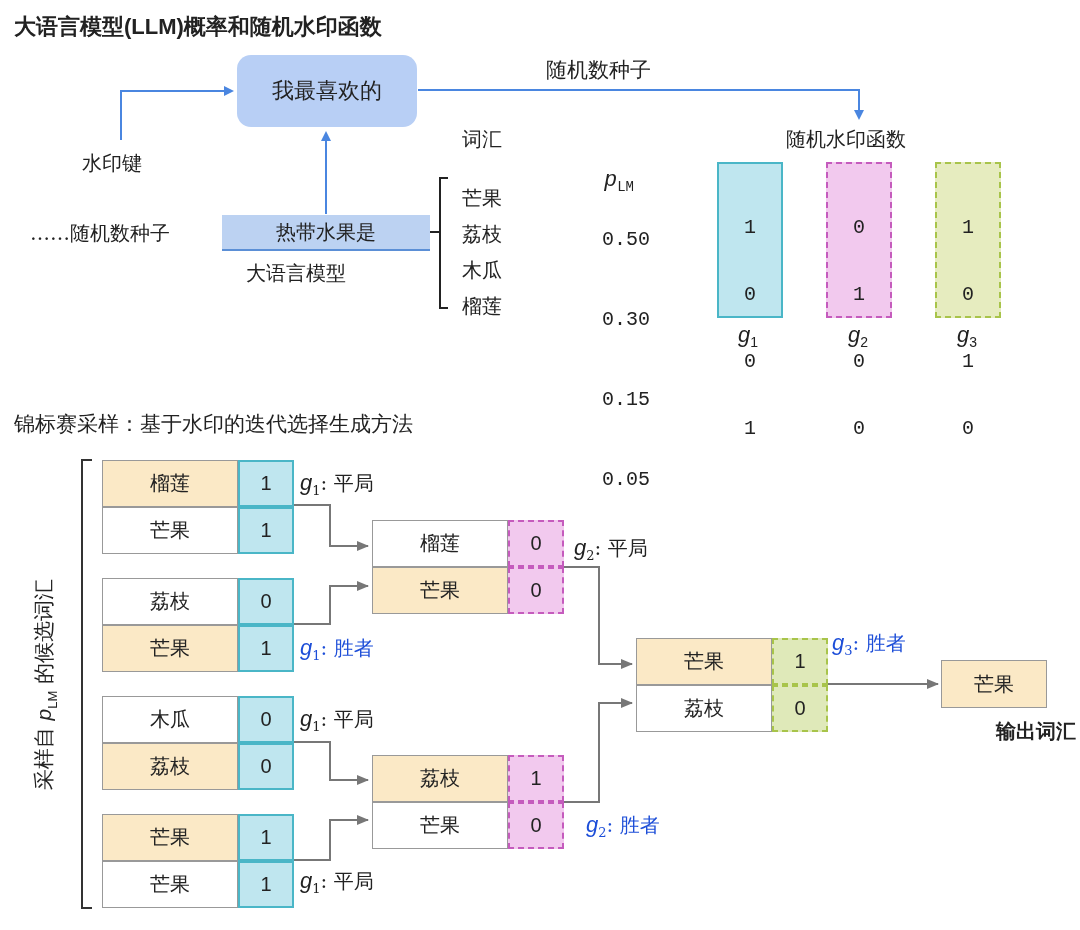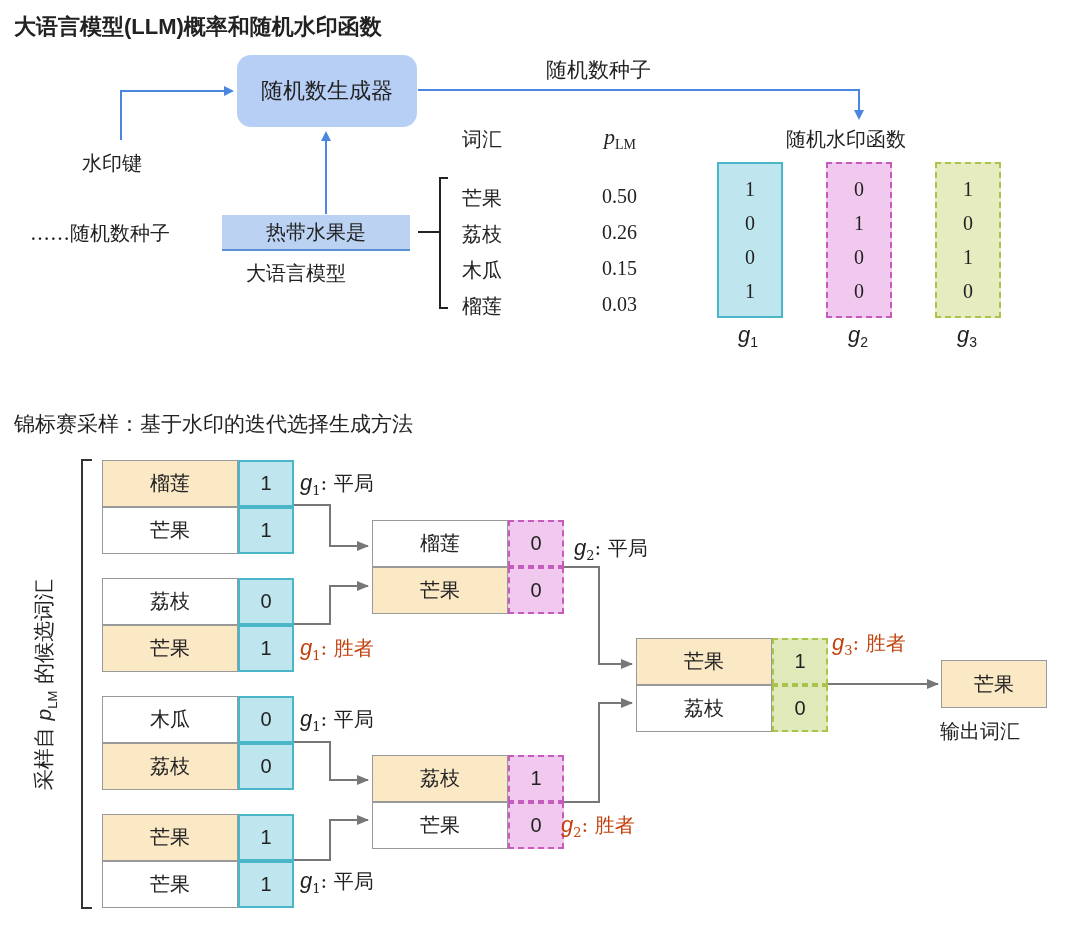--- a/index.html
+++ b/index.html
@@ -2,25 +2,25 @@
 <html><head>
 <meta charset="utf-8">
 <style>
   html, body { margin:0; padding:0; background:#ffffff; }
   body { width:1080px; height:930px; position:relative; overflow:hidden;
          font-family:"DejaVu Sans","Liberation Sans",sans-serif; color:#222; }
   .abs { position:absolute; }
   .title { font-size:22px; font-weight:bold; font-family:Liberation Sans, sans-serif; }
   .sub { font-size:21px; font-family:"DejaVu Serif","Liberation Serif",serif; }
   .txt { font-size:20px; font-family:"DejaVu Serif","Liberation Serif",serif; }
-  .num { font-size:20px; font-family:Liberation Serif, serif; }
+  .num { font-size:20px; font-family:Liberation Mono, monospace;margin-top:44px; }
   .rng { left:237px; top:55px; width:180px; height:72px; background:#b8cff5; border-radius:14px;
          display:flex; align-items:center; justify-content:center; font-size:22px;
          font-family:"DejaVu Serif","Liberation Serif",serif; }
-  .ctx { left:222px; top:215px; width:188px; height:34px; background:#bcd2f2; border-bottom:2px solid #5b8fd6;
+  .ctx { left:222px; top:215px; width:208px; height:34px; background:#bcd2f2; border-bottom:2px solid #5b8fd6;
          display:flex; align-items:center; justify-content:center; font-size:20px;
          font-family:"DejaVu Serif","Liberation Serif",serif; }
   .gcol { width:66px; height:156px; box-sizing:border-box; display:flex; flex-direction:column;
           justify-content:space-around; align-items:center; padding:8px 0; }
   .g1 { background:#bfe6ef; border:2px solid #4ab6c7; }
   .g2 { background:#f2c9ee; border:2px dashed #c55bbd; }
   .g3 { background:#e6ecbf; border:2px dashed #a8c44a; }
   .glabel { font-style:italic; font-size:22px; font-family:"Liberation Sans","DejaVu Sans",sans-serif; }
   .glabel sub { font-style:normal; font-size:14px; }
   
@@ -30,21 +30,21 @@
   .val { display:flex; align-items:center; justify-content:center; font-size:20px;
          font-family:"Liberation Sans","DejaVu Sans",sans-serif; box-sizing:border-box; }
   .hl { background:#fbe9c6; }
   .wh { background:#ffffff; }
   .v1 { background:#bfe6ef; border:2px solid #4ab6c7; }
   .v2 { background:#f2c9ee; border:2px dashed #c55bbd; }
   .v3 { background:#dfe9b9; border:2px dashed #a8c44a; }
   .res { font-size:20px; font-family:"DejaVu Serif","Liberation Serif",serif; white-space:nowrap;text-align:right; }
   .res i { font-family:"Liberation Sans","DejaVu Sans",sans-serif; font-size:22px; }
   .res sub { font-size:13px; }
-  .win { color:#c2410c; }
+  .win { color:#1d4ed8; }
   .vert { transform:rotate(-90deg); transform-origin:center; white-space:nowrap; font-size:21px;
           font-family:"DejaVu Serif","Liberation Serif",serif; }
   svg { position:absolute; left:0; top:0; }
 </style>
 </head>
 <body>
 
 <div class="abs title" style="left:14px;top:12px;">大语言模型(LLM)概率和随机水印函数</div>
 
 <svg width="1080" height="930">
@@ -72,44 +72,44 @@
   <path d="M294,624 L330,624 L330,586 L368,586" stroke="#777" stroke-width="2" fill="none" marker-end="url(#ag)"></path>
   <path d="M294,742 L330,742 L330,780 L368,780" stroke="#777" stroke-width="2" fill="none" marker-end="url(#ag)"></path>
   <path d="M294,860 L330,860 L330,820 L368,820" stroke="#777" stroke-width="2" fill="none" marker-end="url(#ag)"></path>
 
   <path d="M563,567 L599,567 L599,664 L632,664" stroke="#777" stroke-width="2" fill="none" marker-end="url(#ag)"></path>
   <path d="M563,802 L599,802 L599,703 L632,703" stroke="#777" stroke-width="2" fill="none" marker-end="url(#ag)"></path>
 
   <path d="M825,684 L938,684" stroke="#777" stroke-width="2" fill="none" marker-end="url(#ag)"></path>
 </svg>
 
-<div class="abs rng">随机数生成器</div>
+<div class="abs rng">我最喜欢的</div>
 <div class="abs sub" style="left:546px;top:56px;">随机数种子</div>
 <div class="abs txt" style="left:82px;top:150px;">水印键</div>
 <div class="abs txt" style="left:30px;top:220px;">……随机数种子</div>
 <div class="abs ctx">热带水果是</div>
 <div class="abs txt" style="left:246px;top:260px;">大语言模型</div>
 
 <div class="abs txt" style="left:462px;top:126px;">词汇</div>
 <div class="abs num" style="left:604px;top:124px;font-size:22px;font-style:italic;">
   <span>p</span><sub style="font-style:normal;font-size:14px;">LM</sub>
 </div>
 <div class="abs txt" style="left:786px;top:126px;">随机水印函数</div>
 
 <div class="abs" style="left:462px;top:180px;line-height:36px;">
   <div class="txt">芒果</div>
   <div class="txt">荔枝</div>
   <div class="txt">木瓜</div>
   <div class="txt">榴莲</div>
 </div>
 <div class="abs" style="left:602px;top:178px;line-height:36px;">
   <div class="num">0.50</div>
-  <div class="num">0.26</div>
+  <div class="num">0.30</div>
   <div class="num">0.15</div>
-  <div class="num">0.03</div>
+  <div class="num">0.05</div>
 </div>
 
 <div class="abs gcol g1" style="left:717px;top:162px;">
   <span class="num">1</span>
   <span class="num">0</span>
   <span class="num">0</span>
   <span class="num">1</span>
 </div>
 <div class="abs gcol g2" style="left:826px;top:162px;">
   <span class="num">0</span>
@@ -184,26 +184,26 @@
 <div class="abs res" style="left:574px;top:535px;"><i>g</i><sub>2</sub>: <span>平局</span></div>
 
 <div class="row" style="left:372px;top:755px;">
   <div class="word hl" style="width:136px;">荔枝</div>
   <div class="val v2" style="width:56px;">1</div>
 </div>
 <div class="row" style="left:372px;top:802px;">
   <div class="word wh" style="width:136px;">芒果</div>
   <div class="val v2" style="width:56px;">0</div>
 </div>
-<div class="abs res win" style="left:561px;top:812px;"><i>g</i><sub>2</sub>: <span>胜者</span></div>
+<div class="abs res win" style="left:586px;top:812px;"><i>g</i><sub>2</sub>: <span>胜者</span></div>
 
 <div class="row" style="left:636px;top:638px;">
   <div class="word hl" style="width:136px;">芒果</div>
   <div class="val v3" style="width:56px;">1</div>
 </div>
 <div class="row" style="left:636px;top:685px;">
   <div class="word wh" style="width:136px;">荔枝</div>
   <div class="val v3" style="width:56px;">0</div>
 </div>
 <div class="abs res win" style="left:832px;top:630px;"><i>g</i><sub>3</sub>: <span>胜者</span></div>
 
 <div class="abs word hl" style="left:941px;top:660px;width:106px;height:48px;">芒果</div>
-<div class="abs txt" style="left:940px;top:718px;">输出词汇</div>
+<div class="abs txt" style="left:996px;top:718px;font-weight:bold;">输出词汇</div>
 
 </body></html>

